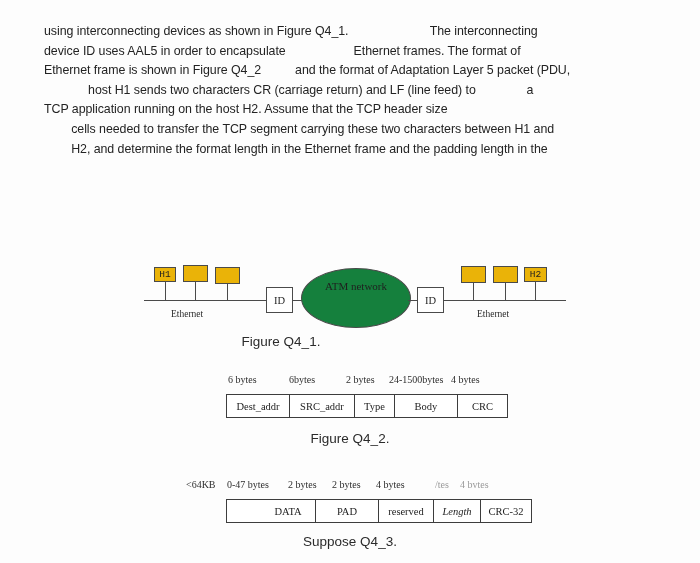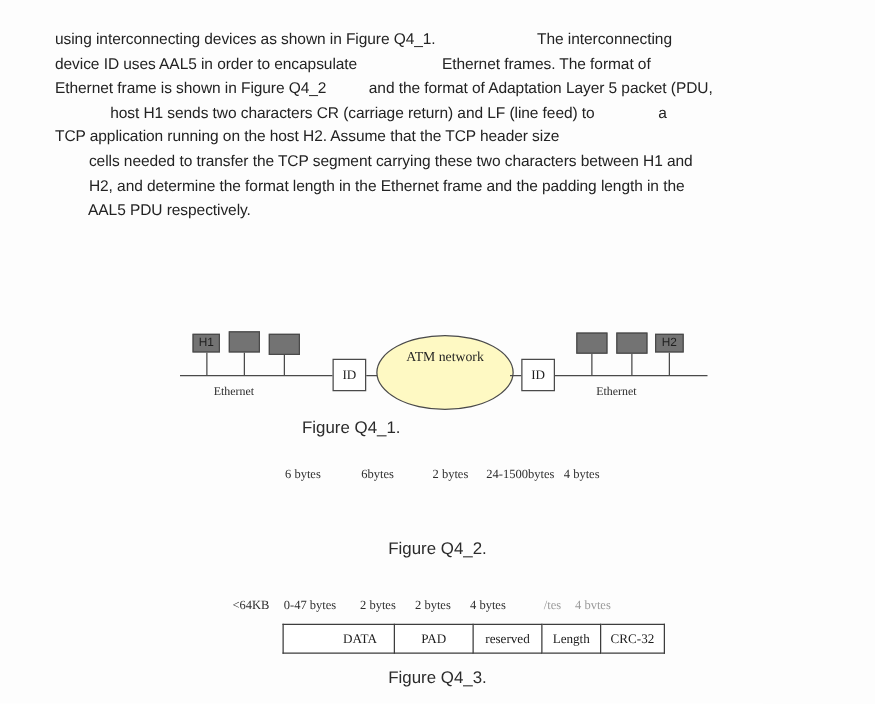--- a/index.html
+++ b/index.html
@@ -65,22 +65,22 @@
   }
   .stub {
     position: absolute;
     width: 0;
     border-left: 1.3px solid #4a4a4a;
   }
   .node-box {
     position: absolute;
     box-sizing: border-box;
     border: 1.3px solid #4a4a4a;
-    background: #737373;
-    font-family: Liberation Sans, sans-serif;
+    background: #eab308;
+    font-family: Liberation Mono, monospace;
     font-size: 9.5px;
     color: #1f1f1f;
     text-align: center;
     line-height: 13px;
   }
   .id-box {
     position: absolute;
     box-sizing: border-box;
     border: 1.3px solid #4a4a4a;
     background: #ffffff;
@@ -89,21 +89,21 @@
     color: #1f1f1f;
     display: flex;
     align-items: center;
     justify-content: center;
   }
   .atm-cloud {
     position: absolute;
     box-sizing: border-box;
     border: 1.3px solid #4a4a4a;
     border-radius: 50%;
-    background: #fef9c3;
+    background: #15803d;
     font-family: "Liberation Serif", serif;
     font-size: 11px;
     color: #1f1f1f;
     display: flex;
     align-items: flex-start;
     justify-content: center;
     padding-top: 11px;
   }
   .eth-label {
     position: absolute;
@@ -154,21 +154,20 @@
 <div class="page">
 
   <div class="question-block">
     <div class="qline">using interconnecting devices as shown in Figure Q4_1.                        The interconnecting</div>
     <div class="qline">device ID uses AAL5 in order to encapsulate                    Ethernet frames. The format of</div>
     <div class="qline">Ethernet frame is shown in Figure Q4_2          and the format of Adaptation Layer 5 packet (PDU,</div>
     <div class="qline">             host H1 sends two characters CR (carriage return) and LF (line feed) to               a</div>
     <div class="qline">TCP application running on the host H2. Assume that the TCP header size</div>
     <div class="qline">        cells needed to transfer the TCP segment carrying these two characters between H1 and</div>
     <div class="qline">        H2, and determine the format length in the Ethernet frame and the padding length in the</div>
-    <div class="qline">        AAL5 PDU respectively.</div>
   </div>
 
   <div class="netfig">
 
     <div class="bus" style="left:4px; top:42px; width:124px;"></div>
 
     <div class="stub" style="left:25px; top:24px; height:18px;"></div>
     <div class="stub" style="left:55px; top:24px; height:18px;"></div>
     <div class="stub" style="left:87px; top:26px; height:16px;"></div>
 
@@ -204,42 +203,53 @@
   <div class="fig-caption" style="left:0; top:334px; width:562px;">Figure Q4_1.</div>
 
   <div class="frame-fig" style="left:226px; top:374px; width:260px;">
     <div class="frame-labels">
       <span style="left:2px;">6 bytes</span>
       <span style="left:63px;">6bytes</span>
       <span style="left:120px;">2 bytes</span>
       <span style="left:163px;">24-1500bytes</span>
       <span style="left:225px;">4 bytes</span>
     </div>
+    <table class="frame-table" style="width:248px; margin-left:0; margin-top:4px;">
+      <tbody>
+          <tr>
+        <td style="width:58px;">Dest_addr</td>
+        <td style="width:60px;">SRC_addr</td>
+        <td style="width:35px;">Type</td>
+        <td style="width:58px;">Body</td>
+        <td style="width:45px;">CRC</td>
+      </tr>
+    </tbody>
+      </table>
   </div>
 
   <div class="fig-caption" style="left:0; top:431px; width:700px;">Figure Q4_2.</div>
 
   <div class="frame-fig" style="left:186px; top:479px; width:300px;">
     <div class="frame-labels">
       <span style="left:0px;">&lt;64KB</span>
       <span style="left:41px;">0-47 bytes</span>
       <span style="left:102px;">2 bytes</span>
       <span style="left:146px;">2 bytes</span>
       <span style="left:190px;">4 bytes</span>
       <span class="faded" style="left:249px;">/tes</span>
       <span class="faded" style="left:274px;">4 bvtes</span>
     </div>
     <table class="frame-table" style="width:242px; margin-left:40px; margin-top:4px;">
       <tbody>
           <tr>
         <td style="width:50px;padding-left:36px;">DATA</td>
         <td style="width:58px;">PAD</td>
         <td style="width:50px;">reserved</td>
-        <td style="width:42px;">Length</td>
+        <td style="width:42px;font-style:italic;">Length</td>
         <td style="width:46px;">CRC-32</td>
       </tr>
     </tbody>
       </table>
   </div>
 
-  <div class="fig-caption" style="left:0; top:534px; width:700px;">Figure Q4_3.</div>
+  <div class="fig-caption" style="left:0; top:534px; width:700px;">Suppose Q4_3.</div>
 
 </div>
 
 </body></html>

